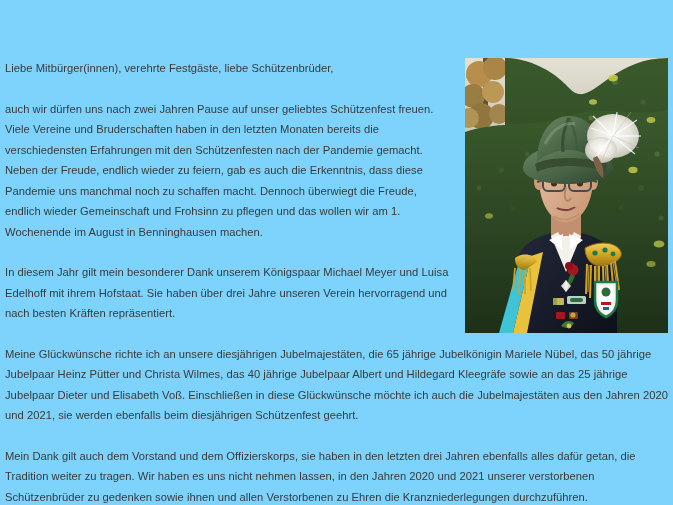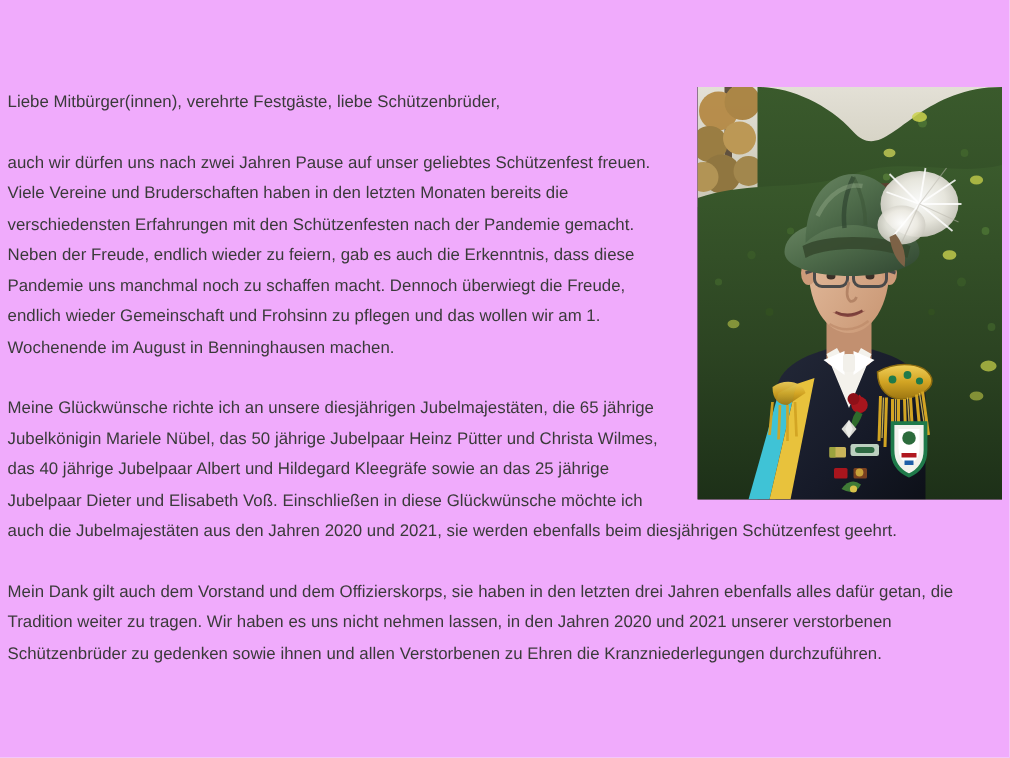--- a/index.html
+++ b/index.html
@@ -11,21 +11,21 @@
     height: 505px;
     background: #f7f7f7;
     font-family: "Liberation Sans", sans-serif;
     overflow: hidden;
   }
 
   .page {
     position: relative;
     width: 673px;
     height: 505px;
-    background: #f0abfc;
+    background: #7dd3fc;
     box-sizing: border-box;
     padding: 58px 5px 0 5px;
   }
 
   .photo-frame {
     float: right;
     width: 203px;
     height: 275px;
     margin: 0 0 6px 12px;
     position: relative;
@@ -273,17 +273,18 @@
         </g>
 
         <path d="M132,98 q8,10 6,22 q-8,-6 -10,-20 z" fill="#7d6246"></path>
       </g>
     </svg>
   </div>
 
   <div class="article">
     <p>Liebe Mitbürger(innen), verehrte Festgäste, liebe Schützenbrüder,</p>
     <p>auch wir dürfen uns nach zwei Jahren Pause auf unser geliebtes Schützenfest freuen. Viele Vereine und Bruderschaften haben in den letzten Monaten bereits die verschiedensten Erfahrungen mit den Schützenfesten nach der Pandemie gemacht. Neben der Freude, endlich wieder zu feiern, gab es auch die Erkenntnis, dass diese Pandemie uns manchmal noch zu schaffen macht. Dennoch überwiegt die Freude, endlich wieder Gemeinschaft und Frohsinn zu pflegen und das wollen wir am 1. Wochenende im August in Benninghausen machen.</p>
+    <p>In diesem Jahr gilt mein besonderer Dank unserem Königspaar Michael Meyer und Luisa Edelhoff mit ihrem Hofstaat. Sie haben über drei Jahre unseren Verein hervorragend und nach besten Kräften repräsentiert.</p>
     <p>Meine Glückwünsche richte ich an unsere diesjährigen Jubelmajestäten, die 65 jährige Jubelkönigin Mariele Nübel, das 50 jährige Jubelpaar Heinz Pütter und Christa Wilmes, das 40 jährige Jubelpaar Albert und Hildegard Kleegräfe sowie an das 25 jährige Jubelpaar Dieter und Elisabeth Voß. Einschließen in diese Glückwünsche möchte ich auch die Jubelmajestäten aus den Jahren 2020 und 2021, sie werden ebenfalls beim diesjährigen Schützenfest geehrt.</p>
     <p>Mein Dank gilt auch dem Vorstand und dem Offizierskorps, sie haben in den letzten drei Jahren ebenfalls alles dafür getan, die Tradition weiter zu tragen. Wir haben es uns nicht nehmen lassen, in den Jahren 2020 und 2021 unserer verstorbenen Schützenbrüder zu gedenken sowie ihnen und allen Verstorbenen zu Ehren die Kranzniederlegungen durchzuführen.</p>
   </div>
 
 </div>
 
 </body></html>

